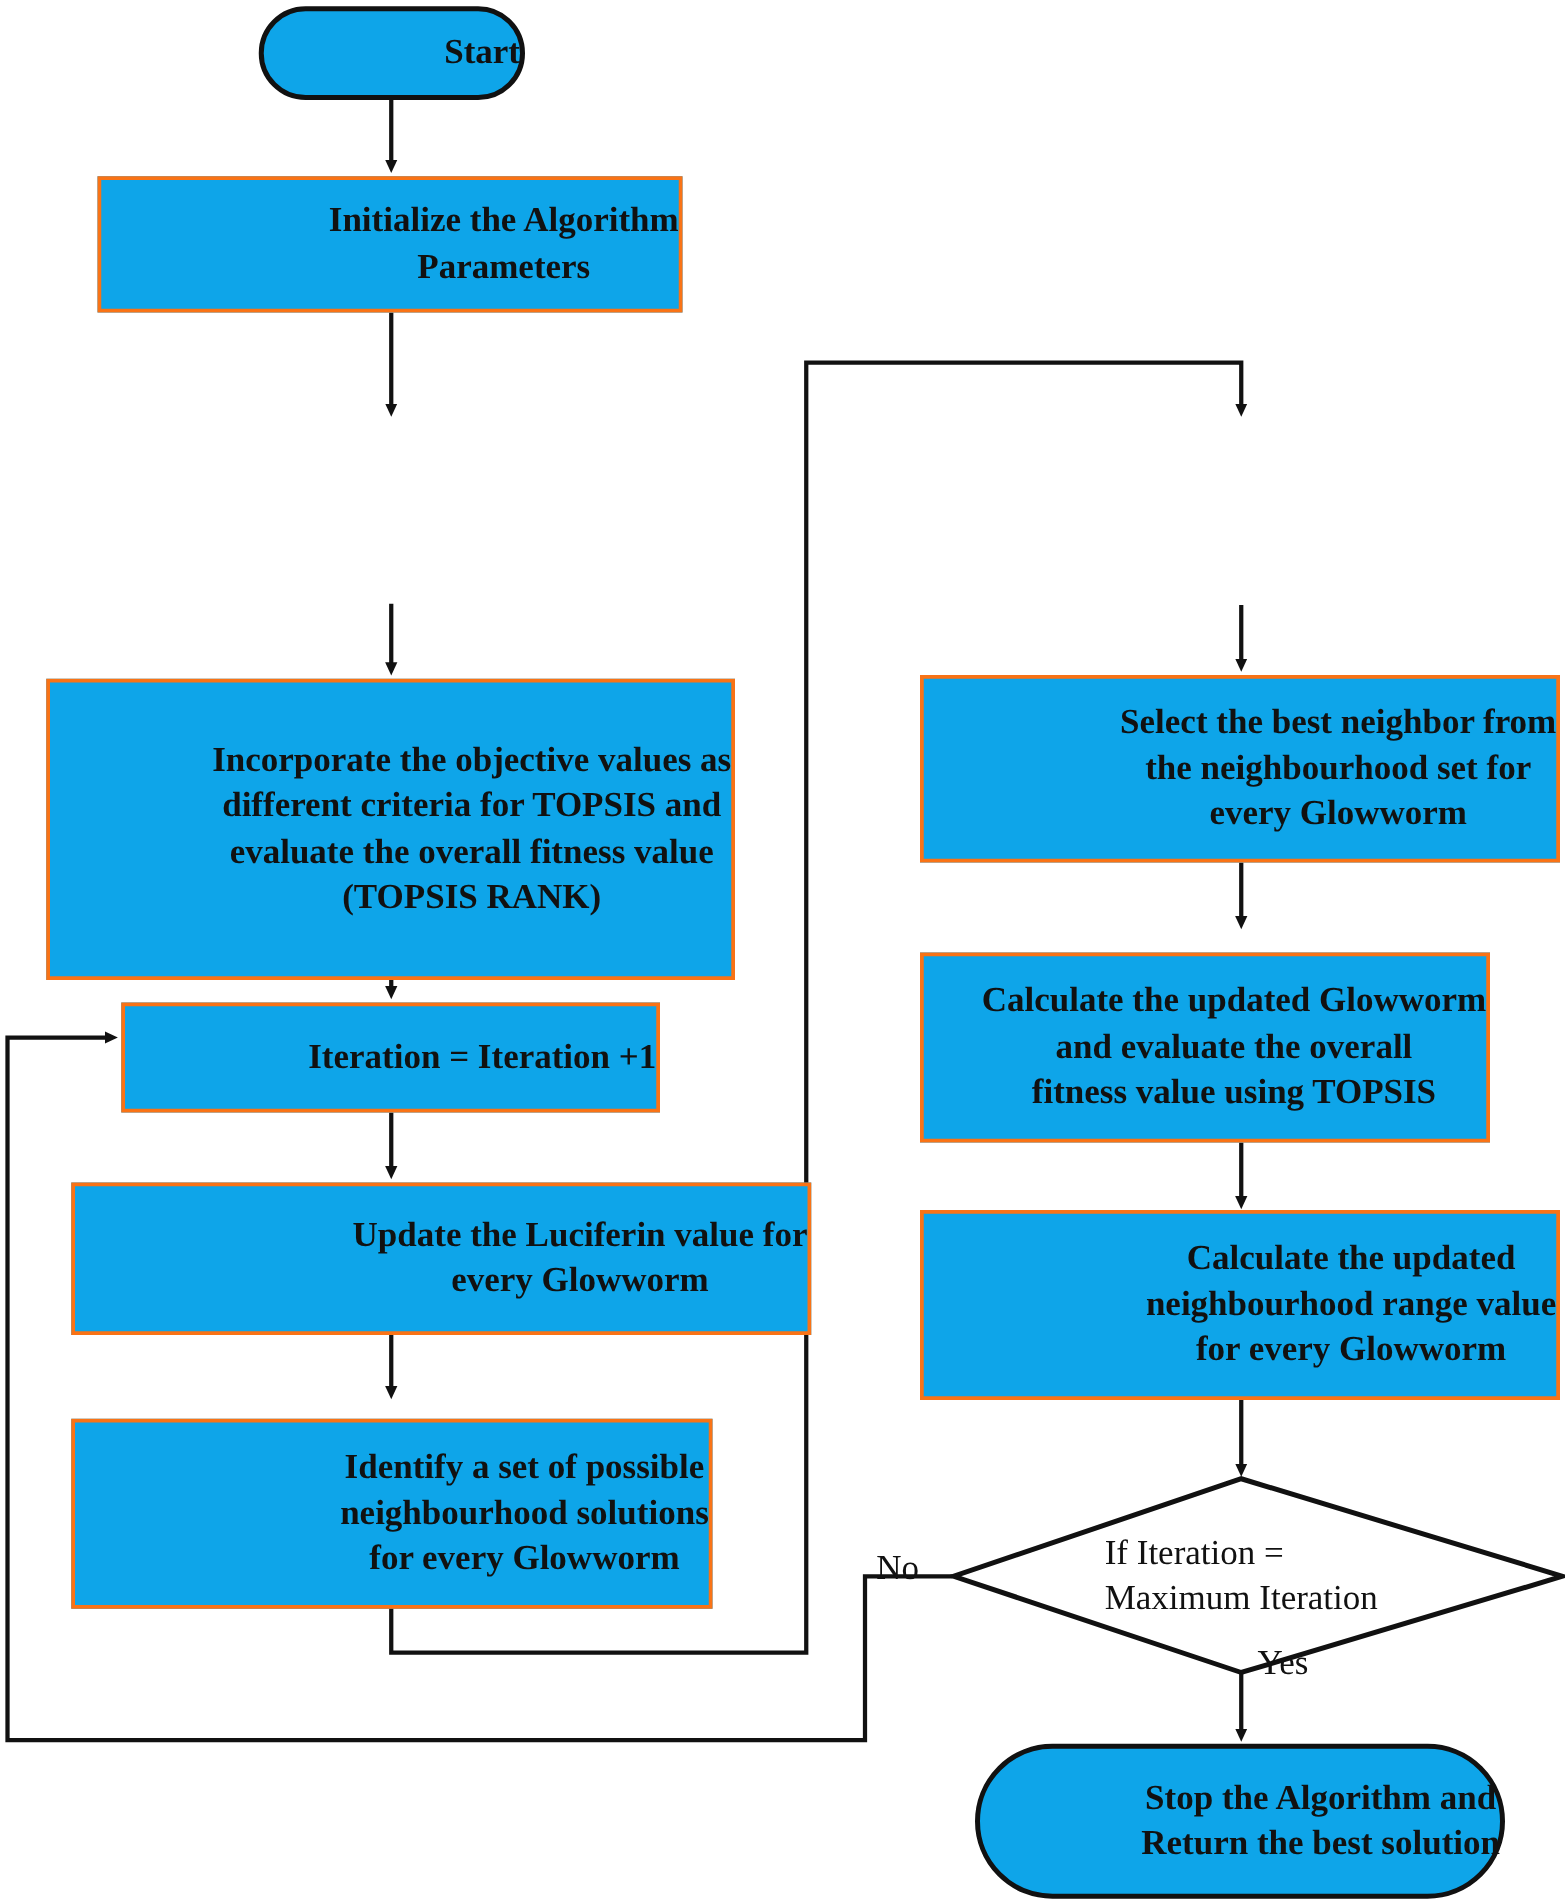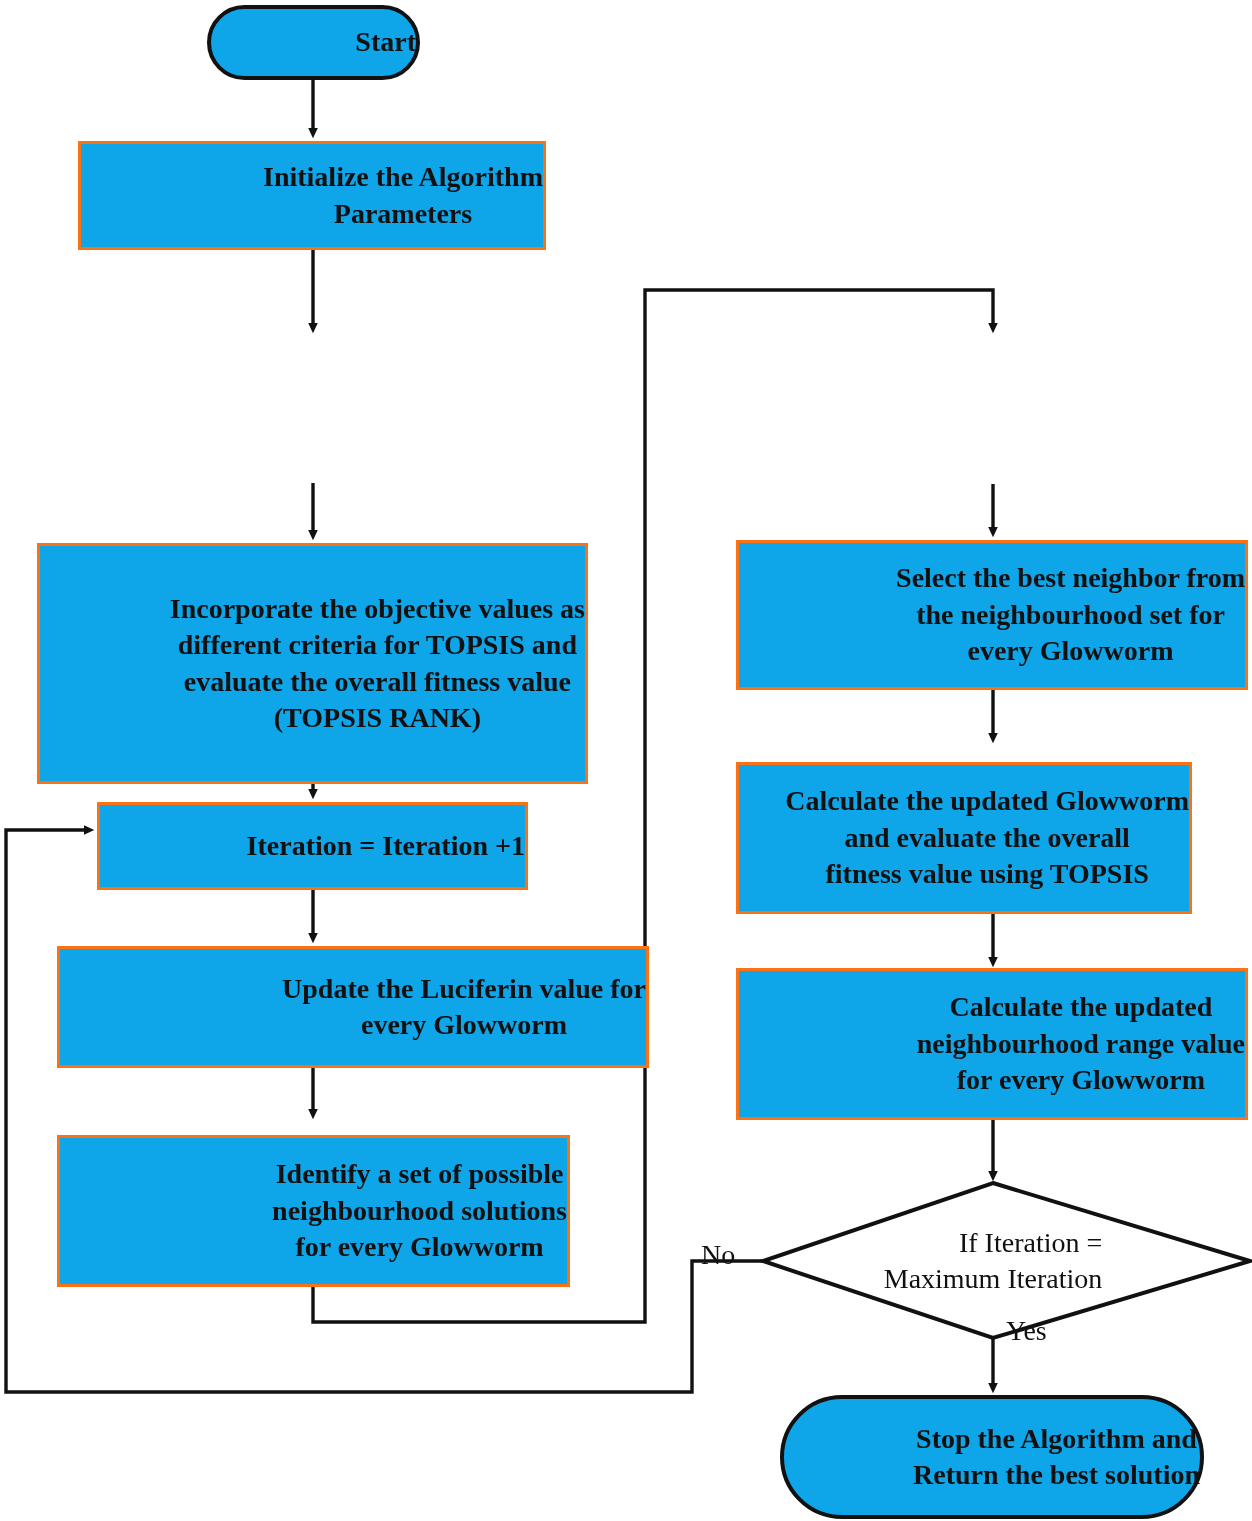--- a/index.html
+++ b/index.html
@@ -42,21 +42,21 @@
   .term {
     border: 4px solid #111111;
     border-radius: 999px;
     font-size: 28px;
   }
   .dec-text {
     position: absolute;
     display: flex;
     align-items: center;
     justify-content: center;
-    text-align: right;
+    text-align: left;
     font-size: 28px;
     color: #111111;
     line-height: 1.30;
     white-space: pre-line;
     background: transparent;
     z-index: 3;
   }
   .edge-label {
     position: absolute;
     font-size: 28px;

